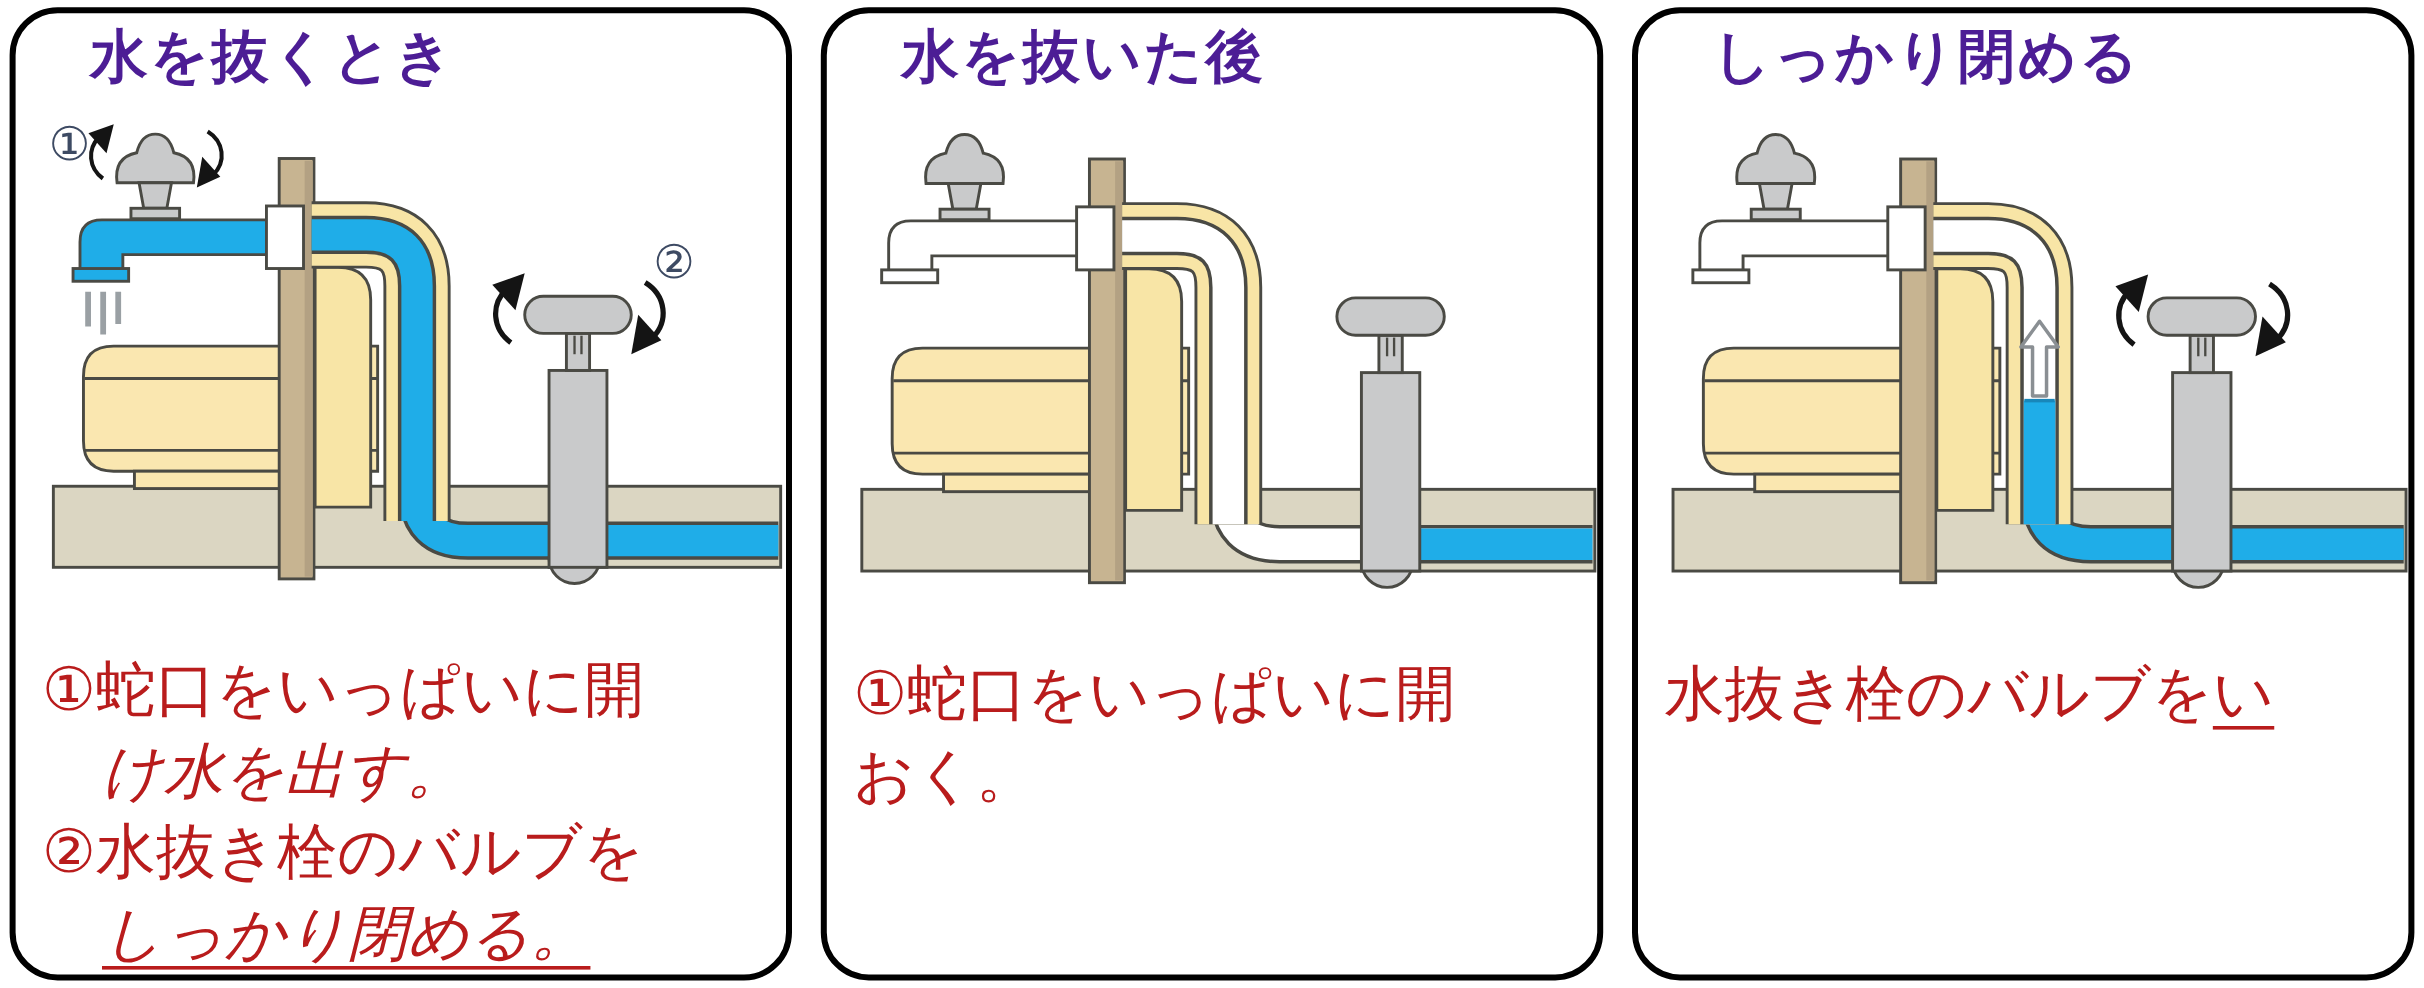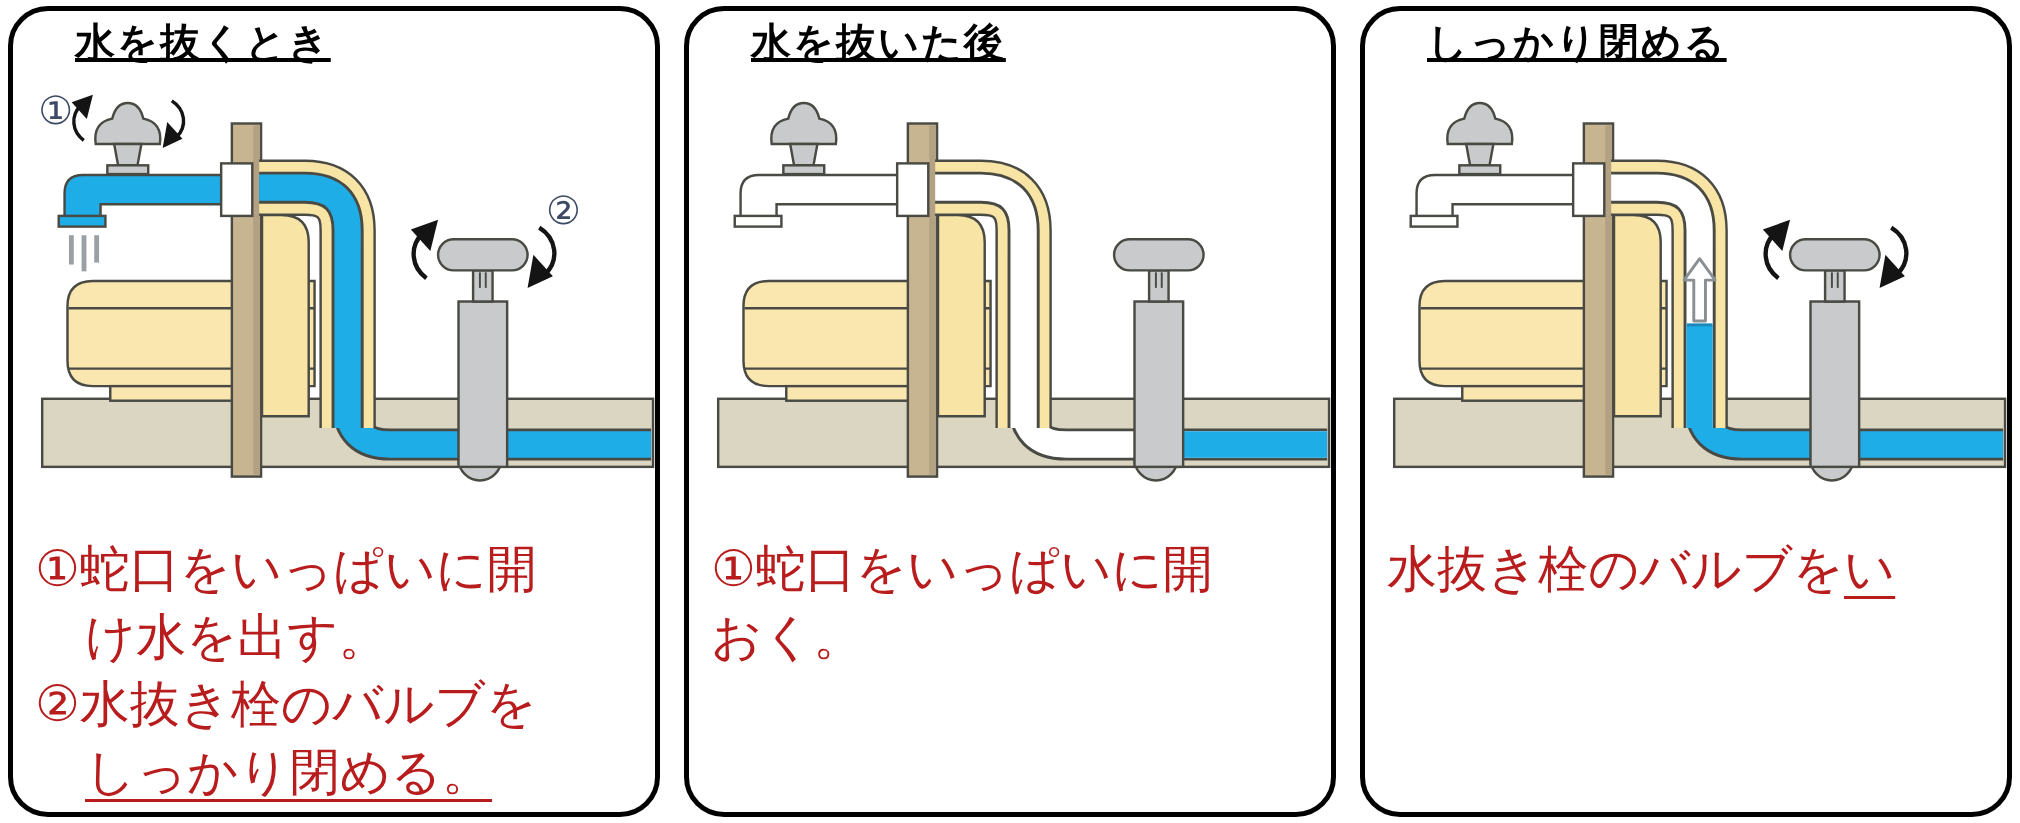--- a/index.html
+++ b/index.html
@@ -1,23 +1,23 @@
 <!DOCTYPE html>
 <html style="--water: #1FADE8; --casing: #F8E5A6; --tank: #FAE7B0; --wall: #C7B491; --wall-edge: #B3A183; --ground: #DBD6C2; --metal: #C9CACB; --outline: #4A4A44;"><head>
 <meta charset="utf-8">
 <style>
   html,body{margin:0;padding:0;background:#fff;}
   .board{width:2020px;height:823px;box-sizing:border-box;display:flex;gap:24px;padding:6px 8px;
          font-family:"DejaVu Sans","Liberation Sans",sans-serif;}
   .panel{flex:1 1 0;box-sizing:border-box;border:5px solid #000;border-radius:40px;background:#fff;
          overflow:hidden;display:flex;flex-direction:column;}
-  .title{font-weight:700;font-size:40px;color:#000000;margin:4px 0 0 62px;letter-spacing:2px;white-space:nowrap;text-decoration:underline;}
+  .title{font-weight:700;font-size:48px;color:#4c1d95;margin:4px 0 0 62px;letter-spacing:2px;white-space:nowrap;}
   svg.scene{display:block;width:100%;height:auto;margin-top:0;}
   .caption{font-size:50px;line-height:1.35;color:#b91c1c;margin:48px 14px 0 22px;white-space:nowrap;}
-  .caption .indent{padding-left:1em;}
+  .caption .indent{padding-left:1em;font-style:italic;}
   .caption span.u{text-decoration-line:underline;text-decoration-thickness:3px;text-underline-offset:10px;}
   
   .ground{fill:var(--ground);stroke:var(--outline);stroke-width:2.5;}
   .wall{fill:var(--wall);stroke:var(--outline);stroke-width:2.5;}
   .walledge{fill:var(--wall-edge);}
   .tank{fill:var(--tank);stroke:var(--outline);stroke-width:2.5;}
   .seam{stroke:var(--outline);stroke-width:2.5;}
   .metal{fill:var(--metal);stroke:var(--outline);stroke-width:2.5;}
   .tOut{fill:none;stroke:var(--outline);}
   .tCas{fill:none;stroke:var(--casing);}

